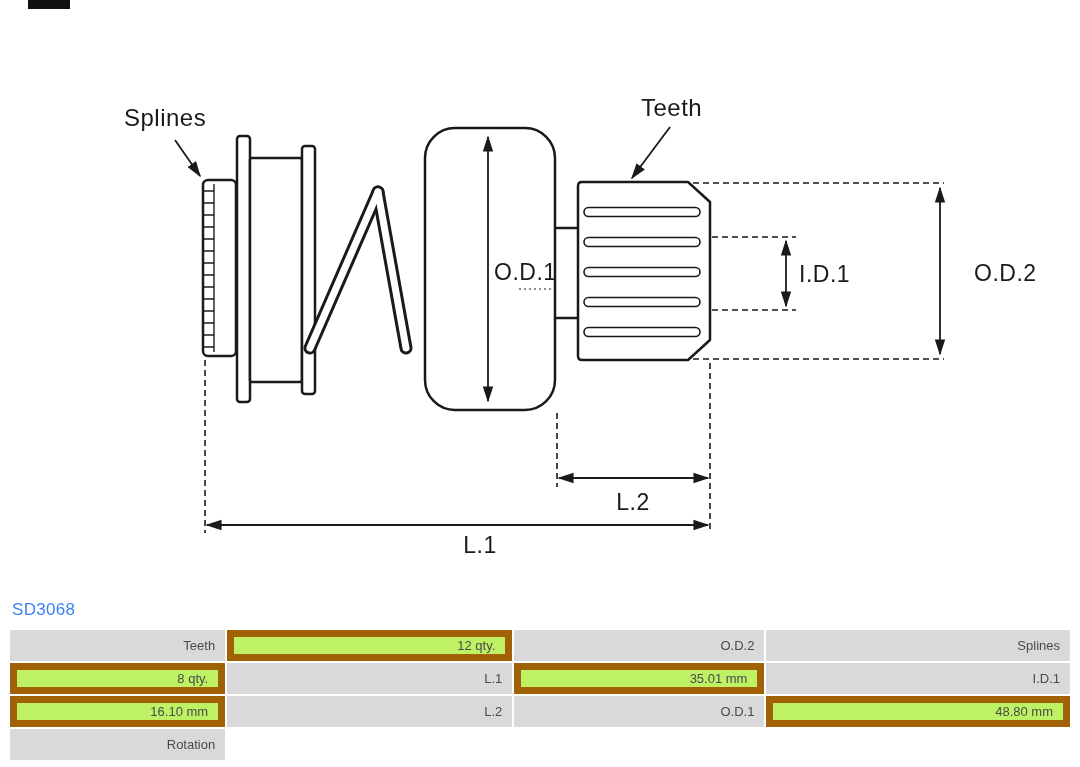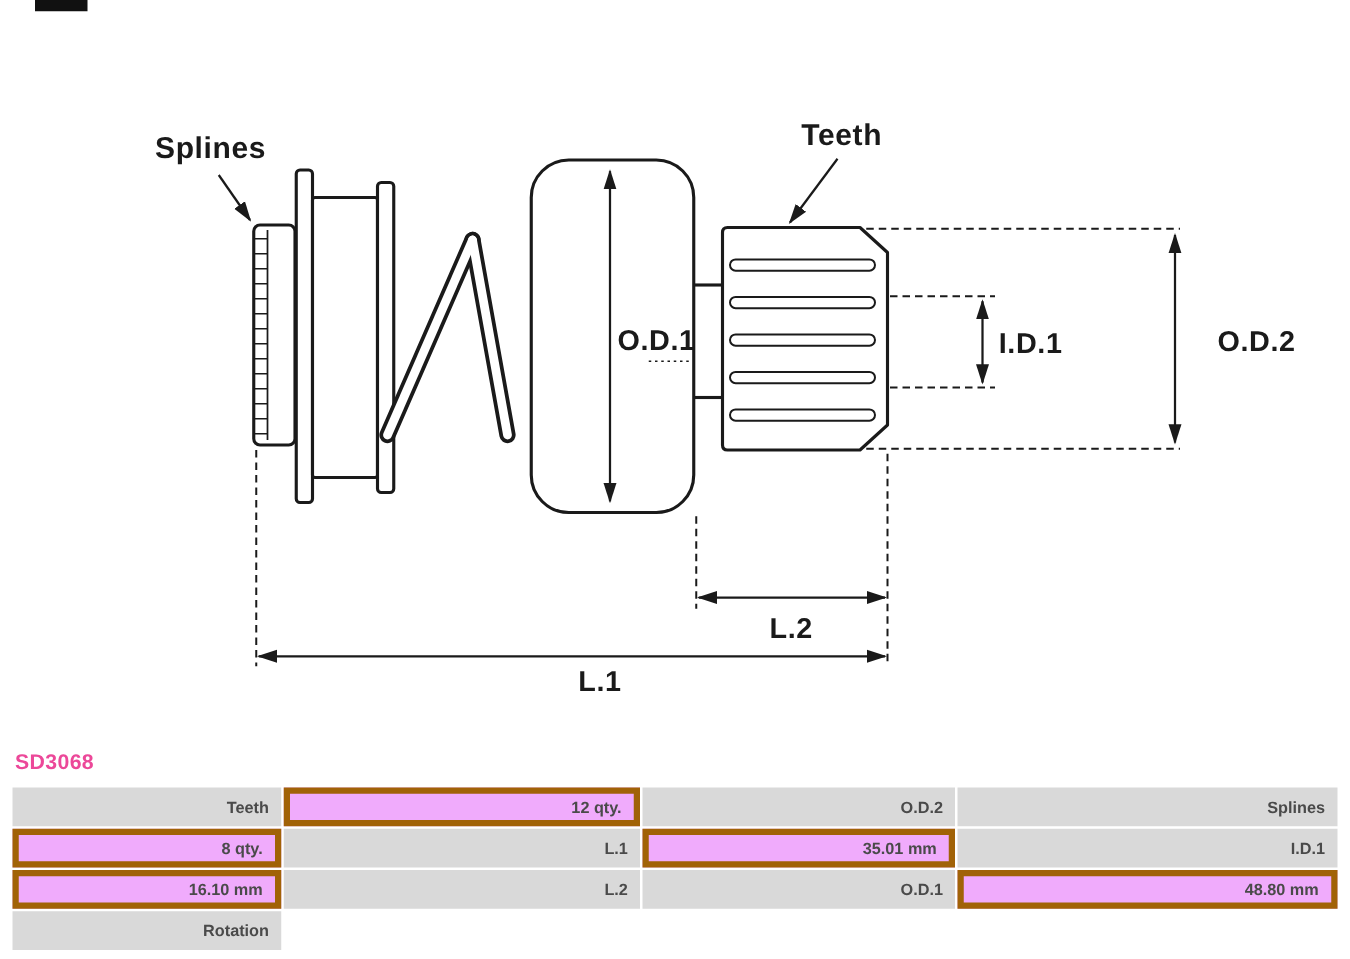--- a/index.html
+++ b/index.html
@@ -1,42 +1,42 @@
 <!DOCTYPE html>
 <html><head>
 <meta charset="utf-8">
 <style>
   * { margin:0; padding:0; box-sizing:border-box; }
   html,body { background:#ffffff; }
   body { font-family:"Liberation Sans", sans-serif; }
-  .page { position:relative; width:1080px; height:767px; background:#ffffff; overflow:hidden;font-weight:bold; }
+  .page { position:relative; width:1080px; height:767px; background:#ffffff; overflow:hidden; }
 
   .logo-bar { position:absolute; left:28px; top:0; width:42px; height:9px; background:#111111; }
 
   .drawing { position:absolute; left:0; top:0; }
   .drawing text { fill:#1a1a1a; font-family:"Liberation Sans", sans-serif; letter-spacing:0.5px; }
   .callout { font-size:24px; }
   .dim-label { font-size:23px; }
 
-  .part-code { position:absolute; left:12px; top:600px; font-size:17px; color:#ec4899; letter-spacing:0.3px; }
+  .part-code { position:absolute; left:12px; top:600px; font-size:17px; color:#3b82f6; letter-spacing:0.3px; }
 
   .spec-table {
     position:absolute; left:10px; top:630px; width:1060px;
     display:grid;
     grid-template-columns:20.3% 26.9% 23.6% 1fr;
     grid-auto-rows:31px;
     gap:2px;
     background:#ffffff;
   }
   .cell {
     display:flex; align-items:center; justify-content:flex-end;
     padding-right:10px; font-size:13px; color:#4a4a4a;
   }
   .cell.label { background:#d9d9d9; }
-  .cell.value { background:#f0abfc; border:5px solid #a16207; }
+  .cell.value { background:#bef264; border:7px solid #a16207; }
 </style>
 </head>
 <body>
 
 <div class="page">
 
   <svg class="drawing" width="1080" height="580" viewBox="0 0 1080 580">
     <defs>
       <marker id="arr" viewBox="0 0 10 8" refX="9" refY="4" markerWidth="9" markerHeight="7.2" orient="auto-start-reverse">
         <path d="M0,0.8 L10,4 L0,7.2 Z" fill="#1a1a1a"></path>

